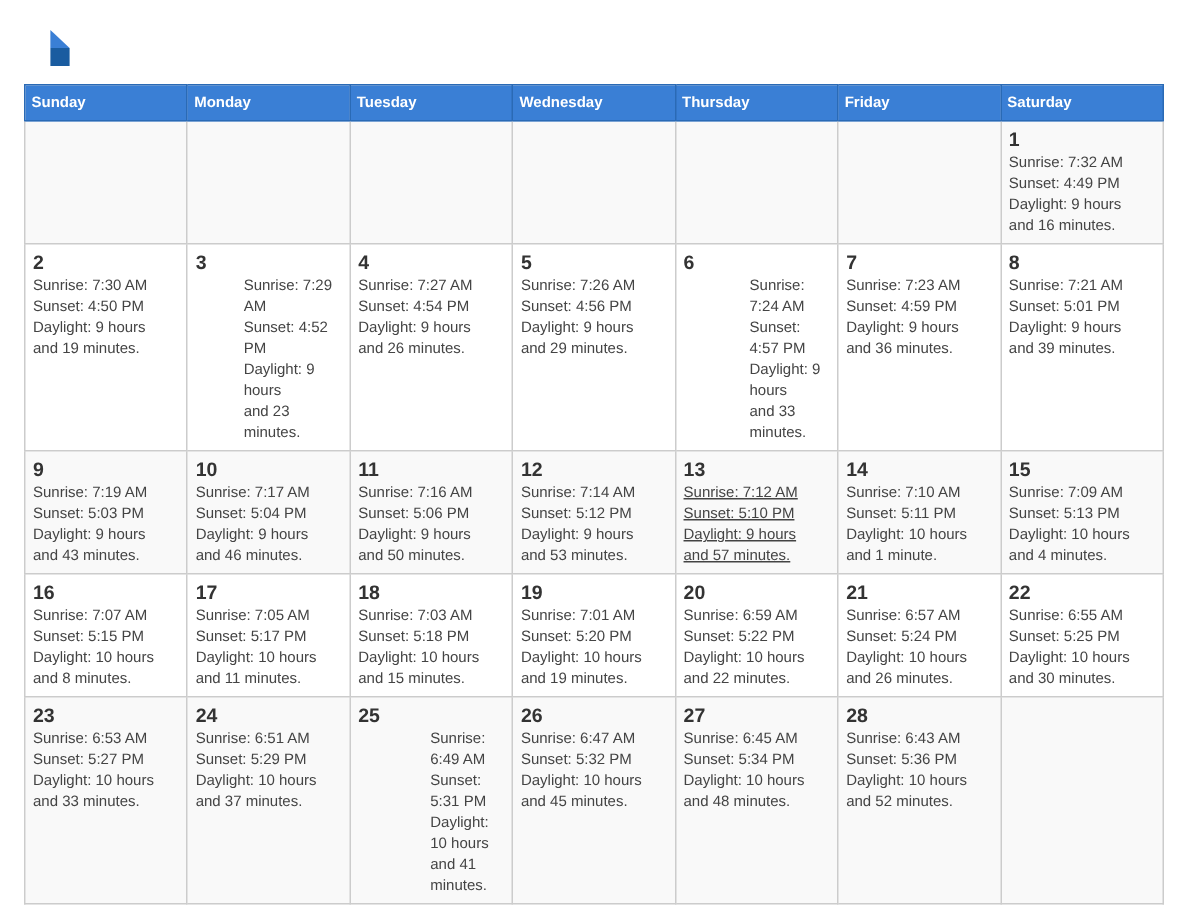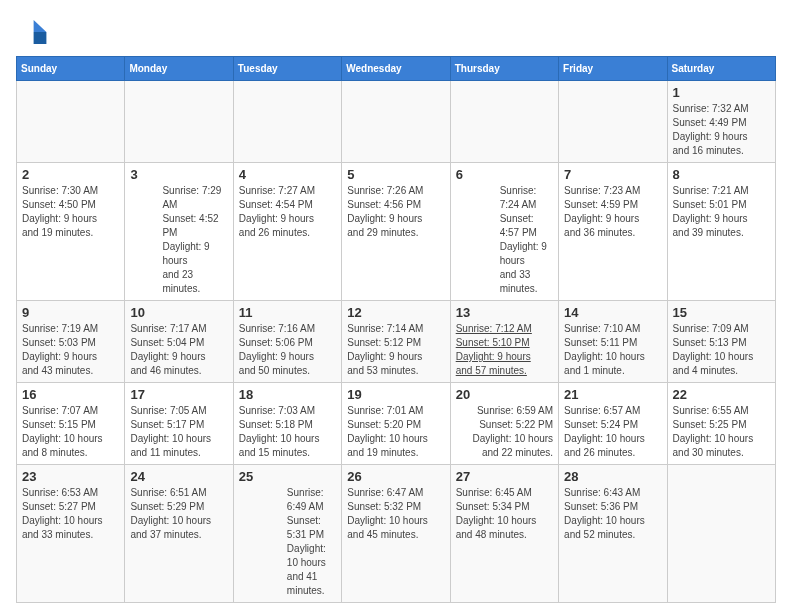--- a/index.html
+++ b/index.html
@@ -260,21 +260,21 @@
         </td>
         <td>
           <div class="day-num">19</div>
           <div class="day-info" style="white-space: pre-line;">Sunrise: 7:01 AM
 Sunset: 5:20 PM
 Daylight: 10 hours
 and 19 minutes.</div>
         </td>
         <td>
           <div class="day-num">20</div>
-          <div class="day-info" style="white-space: pre-line; text-align: right;">Sunrise: 6:59 AM
+          <div class="day-info" style="white-space: pre-line;">Sunrise: 6:59 AM
 Sunset: 5:22 PM
 Daylight: 10 hours
 and 22 minutes.</div>
         </td>
         <td>
           <div class="day-num">21</div>
           <div class="day-info" style="white-space: pre-line;">Sunrise: 6:57 AM
 Sunset: 5:24 PM
 Daylight: 10 hours
 and 26 minutes.</div>

